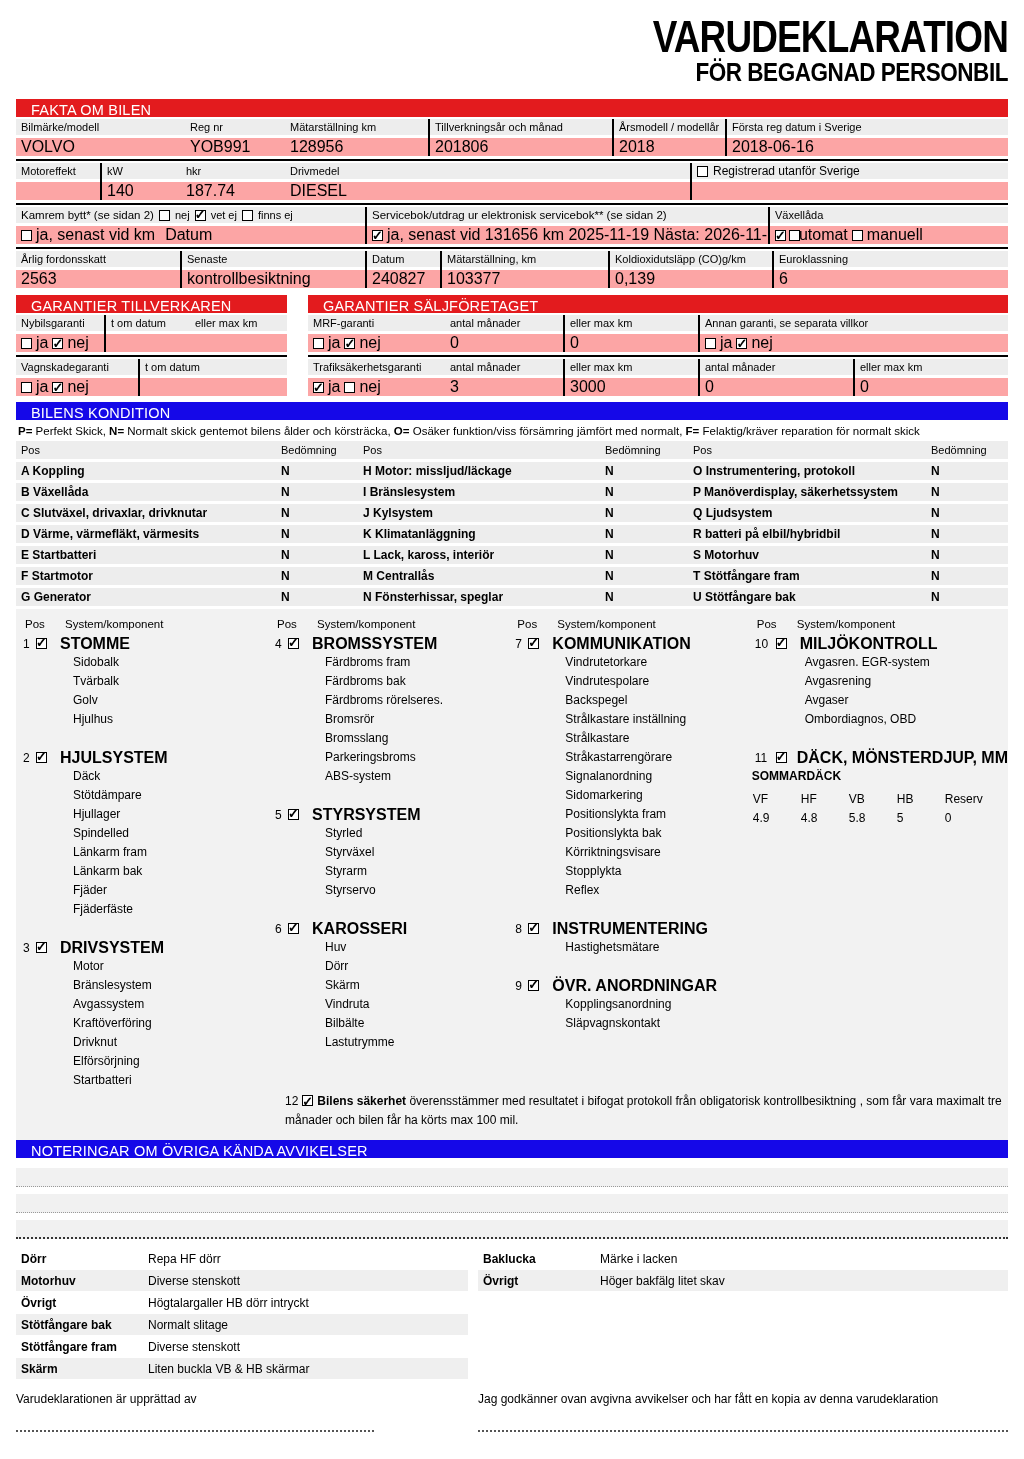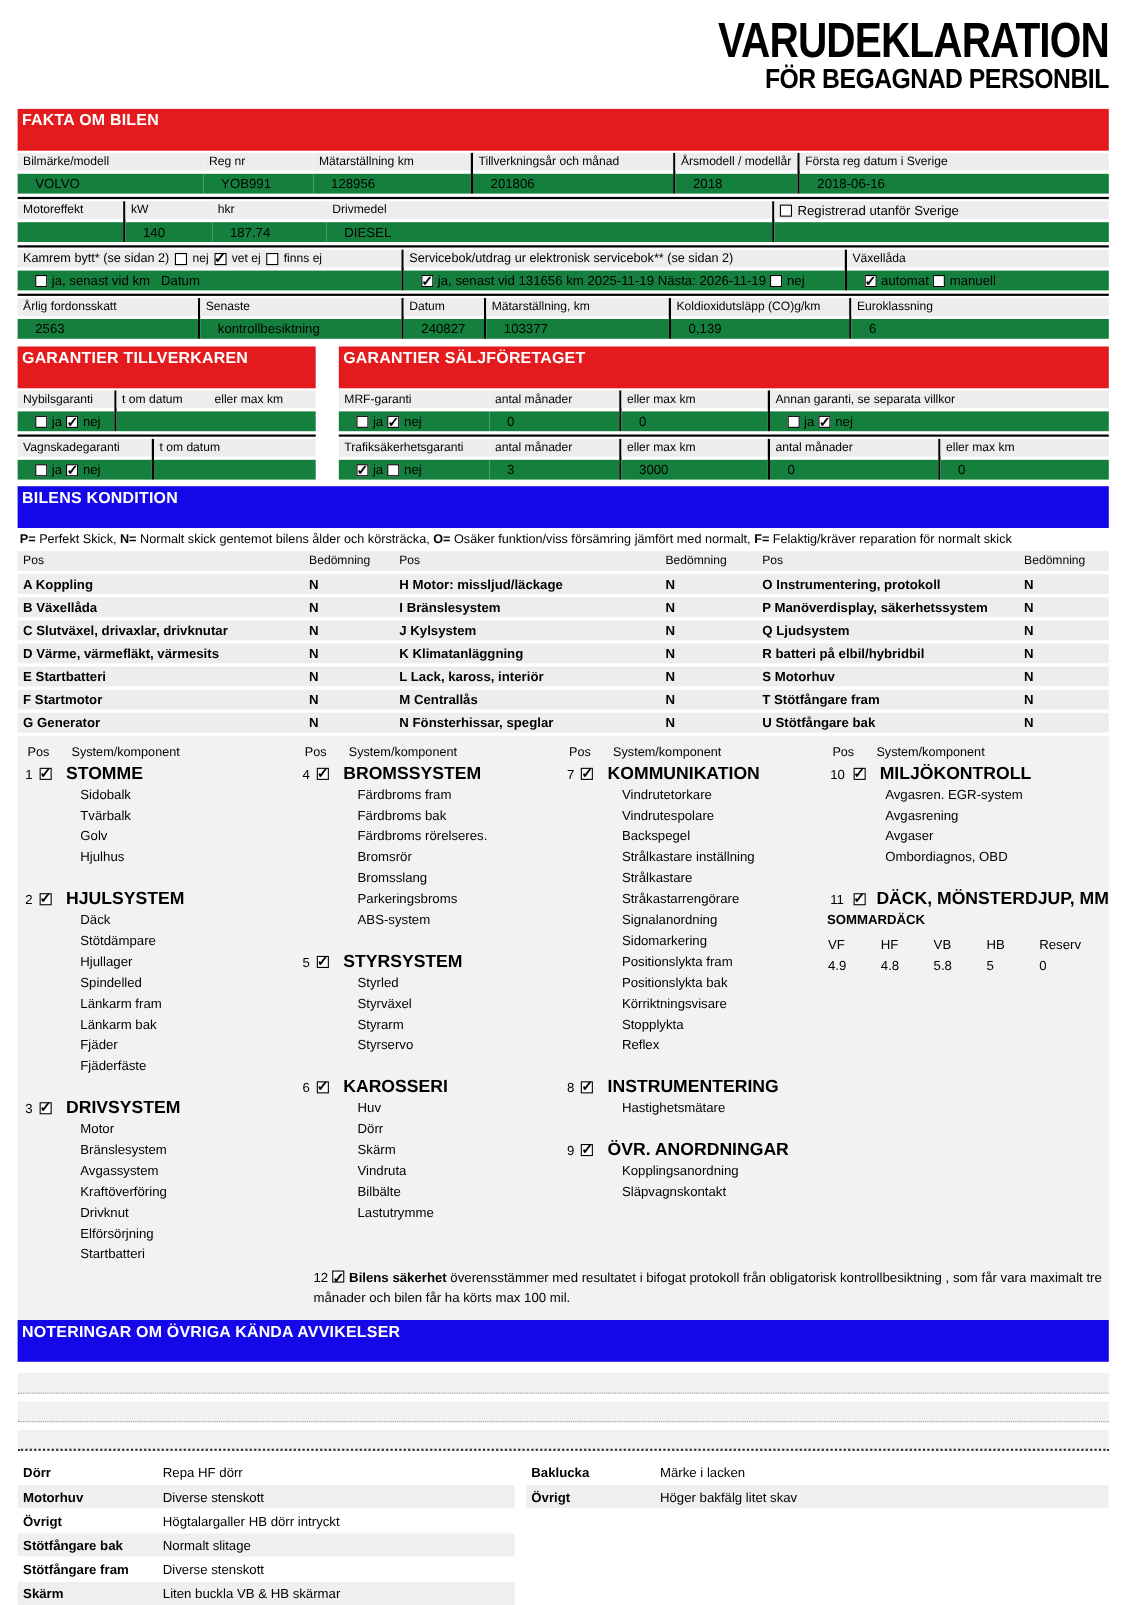--- a/index.html
+++ b/index.html
@@ -11,33 +11,33 @@
   .page { width: 1024px; padding: 8px 16px 0 16px; }
 
   
   .titleblock { text-align: right; margin-top: 6px; margin-bottom: 14px; }
   .t1 { font-size: 45px; font-weight: bold; line-height: 1; letter-spacing: -1px;
         transform: scaleX(.82); transform-origin: right center; }
   .t2 { font-size: 25px; font-weight: bold; line-height: 1.05; letter-spacing: -.5px;
         transform: scaleX(.9); transform-origin: right center; }
 
   
-  .bar { height: 38px; line-height: 22px; padding: 0 4px; color: #fff;
-         font-weight: bold; font-size: 14.5px; letter-spacing: .2px; }
+  .bar { height: 18px; line-height: 22px; padding: 0 15px; color: #fff;
+         font-weight: normal; font-size: 14.5px; letter-spacing: .2px; }
   .bar.red  { background: #E31B1E; }
   .bar.blue { background: #1508E8; }
 
   
   .frow { display: flex; padding: 2px 0 3px 0; }
   .frow.tline { border-top: 2px solid #000; }
   .fcell { display: flex; flex-direction: column; }
   .fcell .lbl { height: 16px; background: #EDEDED; font-size: 11px; line-height: 16px;
                 padding: 0 5px; margin-bottom: 3px; white-space: nowrap; overflow: hidden; }
-  .fcell .val { height: 18px; background: #15803d; font-size: 12px; line-height: 18px;
-                padding: 0 16px; display: flex; align-items: center; gap: 4px; white-space: nowrap; }
+  .fcell .val { height: 18px; background: #fca5a5; font-size: 16px; line-height: 18px;
+                padding: 0 5px; display: flex; align-items: center; gap: 4px; white-space: nowrap; }
   .fcell.bl { border-left: 2px solid #000; }
 
   
   .cb { display: inline-block; width: 11px; height: 11px; border: 1.5px solid #000;
         background: #fff; position: relative; flex: 0 0 auto; }
   .cb.checked::after { content: "✓"; position: absolute; left: -1px; top: -4px;
         font-weight: bold; font-size: 13px; color: #000; }
 
   
   .gwrap { display: flex; gap: 21px; margin-top: 4px; }
@@ -130,21 +130,21 @@
       <div class="lbl">Årsmodell / modellår</div>
       <div class="val">2018</div>
     </div>
     <div class="fcell bl" style="flex:1">
       <div class="lbl">Första reg datum i Sverige</div>
       <div class="val">2018-06-16</div>
     </div>
   </div>
 
   <div class="frow tline">
-    <div class="fcell" style="width:96px">
+    <div class="fcell" style="width:84px">
       <div class="lbl">Motoreffekt</div>
       <div class="val"></div>
     </div>
     <div class="fcell bl" style="width:81px">
       <div class="lbl">kW</div>
       <div class="val">140</div>
     </div>
     <div class="fcell" style="width:104px">
       <div class="lbl">hkr</div>
       <div class="val">187.74</div>

